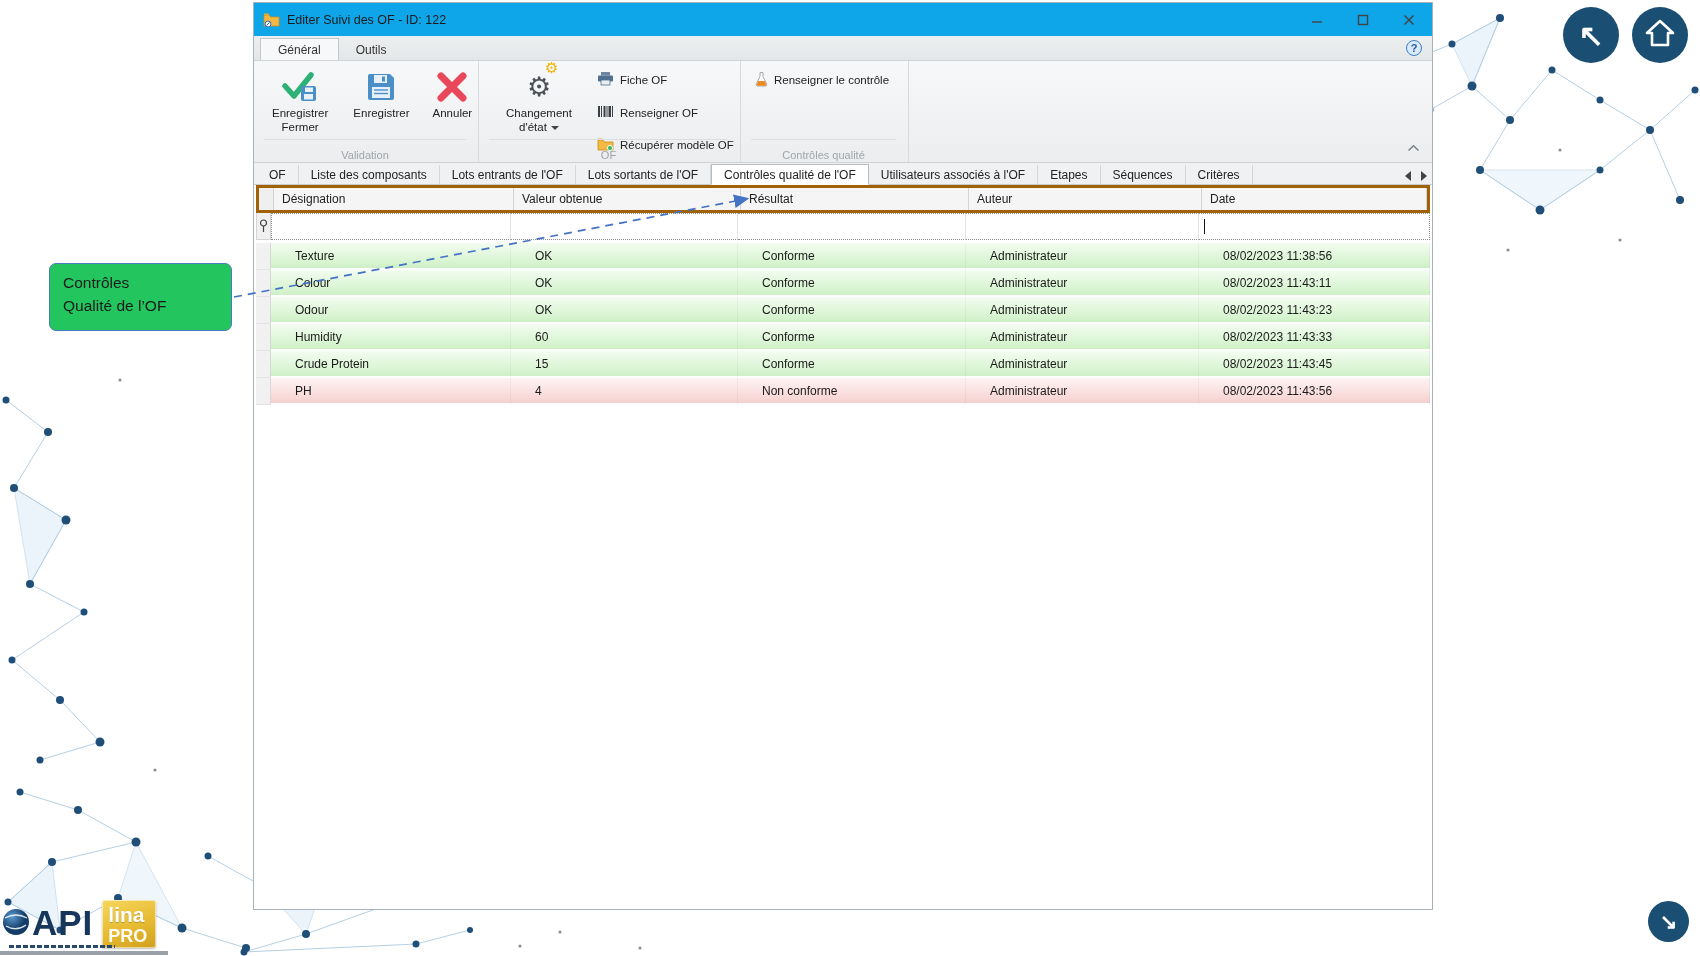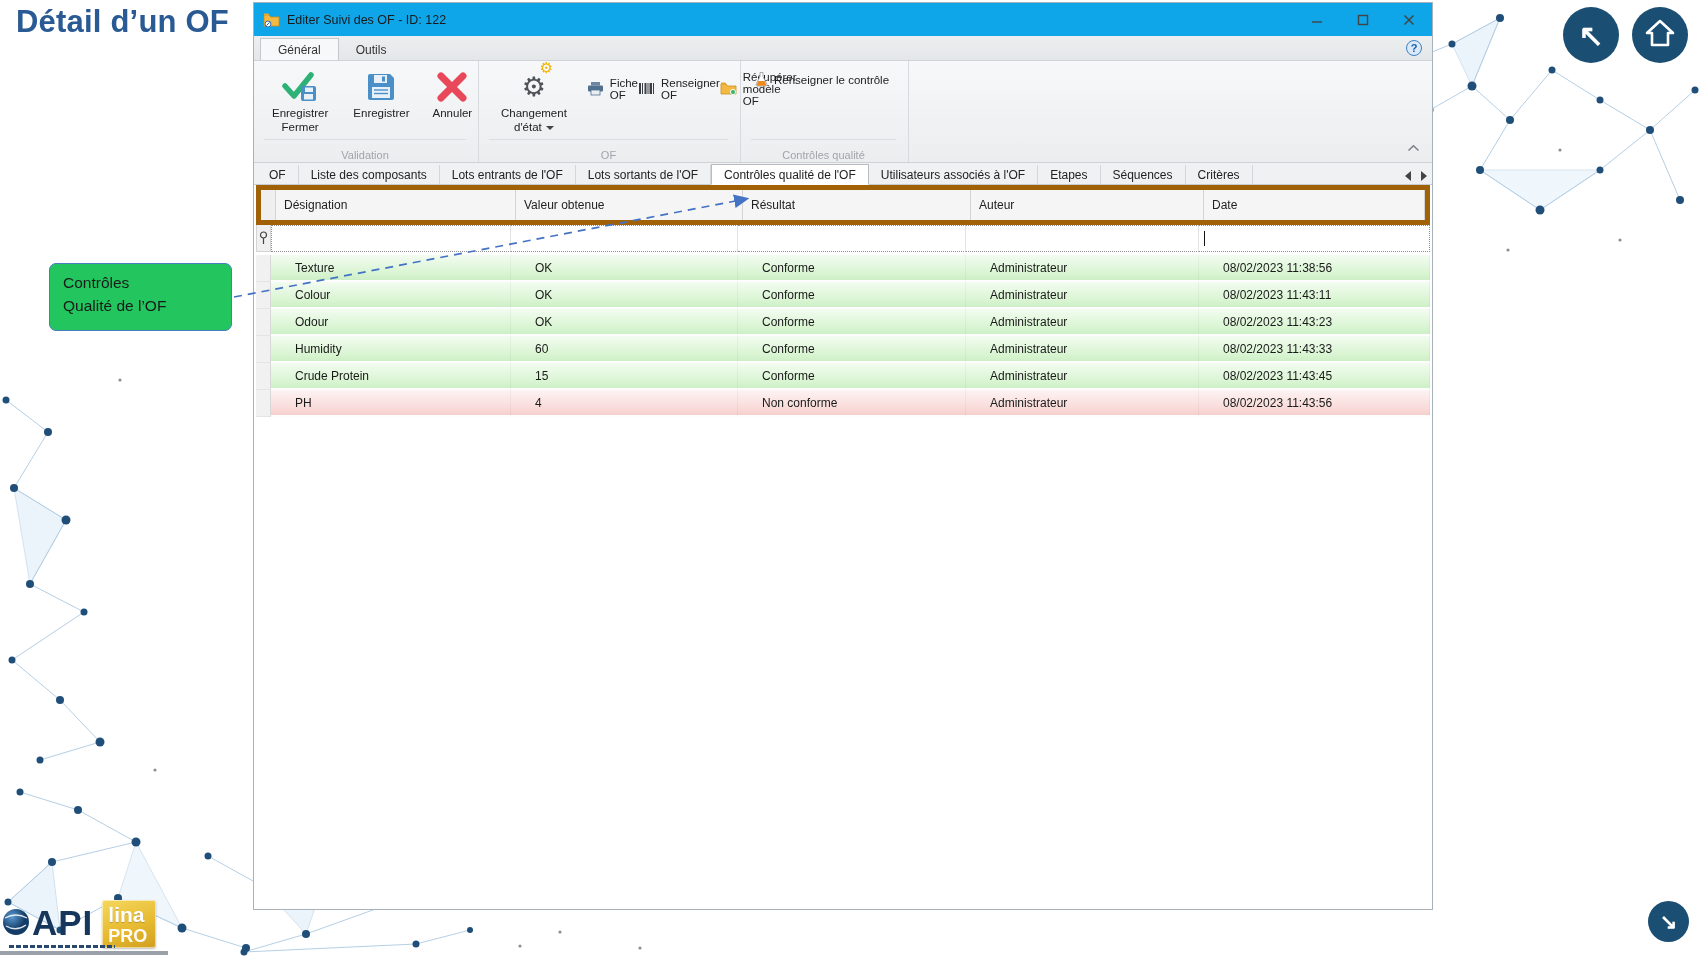--- a/index.html
+++ b/index.html
@@ -29,40 +29,40 @@
   
   .ribbon{height:101px;background:linear-gradient(#f7f8f9,#ebedef);border-bottom:1px solid #cfd2d5;
           display:flex;position:relative;}
   .rgroup{position:relative;display:flex;align-items:flex-start;padding-top:6px;box-sizing:border-box;}
   .rgroup{border-right:1px solid #d8dbde;}
   .rgroup .gfooter{position:absolute;left:10px;right:12px;bottom:1px;text-align:center;font-size:11px;
                    color:#a0a5aa;border-top:1px solid #dcdfe2;padding-top:9px;}
   .bigbtn{display:flex;flex-direction:column;align-items:center;font-size:11.5px;line-height:1.2;
           text-align:center;color:#222;}
   .bigbtn .bicon{height:40px;display:flex;align-items:center;justify-content:center;}
-  .smallcol{display:flex;flex-direction:row;gap:0;padding-top:4px;}
+  .smallcol{display:flex;flex-direction:column;gap:17px;padding-top:4px;}
   .smallbtn{display:flex;align-items:center;gap:6px;font-size:11.5px;color:#222;}
   .caret-down{display:inline-block;width:0;height:0;border-left:4px solid transparent;
               border-right:4px solid transparent;border-top:4px solid #444;margin-left:4px;vertical-align:middle;}
   .collapse-btn{position:absolute;right:12px;bottom:6px;}
   
   .gear-big{font-size:27px;color:#4d5258;line-height:1;}
   .gear-small{font-size:15px;color:#f0b400;position:absolute;right:-7px;top:-7px;line-height:1;}
   
   .doc-tabs{height:21px;background:#eff1f2;border-bottom:1px solid #c9ccd0;display:flex;
             align-items:flex-end;padding-left:3px;position:relative;font-size:12px;}
   .dtab{padding:3px 12px 2px;border-right:1px solid #d4d7da;color:#222;white-space:nowrap;}
   .dtab.active{background:#fff;border:1px solid #b9bcc0;border-bottom:1px solid #fff;margin-bottom:-1px;}
   .tab-scroll{position:absolute;right:5px;bottom:3px;display:flex;gap:10px;align-items:center;}
   .tri-l{width:0;height:0;border-top:5px solid transparent;border-bottom:5px solid transparent;border-right:6px solid #444;}
   .tri-r{width:0;height:0;border-top:5px solid transparent;border-bottom:5px solid transparent;border-left:6px solid #444;}
   
   .grid{margin:0 2px;font-size:12px;}
   .grow{display:grid;grid-template-columns:15px 240px 227px 228px 233px auto;}
-  .ghead{height:40px;background:#f5f5f5;border:5px solid #a16207;box-sizing:border-box;}
+  .ghead{height:28px;background:#f5f5f5;border:3px solid #a16207;box-sizing:border-box;}
   .ghead .gc{border-right:1px solid #d4d4d4;display:flex;align-items:center;padding-left:8px;color:#222;}
   .ghead .gc.ind{background:#efefef;padding-left:0;}
   .gfilter{height:27px;}
   .gfilter .gc{background:#fff;border-top:1px dotted #8f8f8f;border-bottom:1px dotted #8f8f8f;
                border-right:1px solid #e3e3e3;display:flex;align-items:center;padding-left:5px;box-sizing:border-box;}
   .gfilter .gc.ind{background:#f0f0f0;border:1px solid #d4d4d4;border-top:none;justify-content:center;padding-left:0;}
   .gfilter .gc.first{border-left:1px dotted #8f8f8f;}
   .gfilter .gc.last{border-right:1px dotted #8f8f8f;}
   .cursor{width:1px;height:15px;background:#111;}
   .gbody{margin-top:3px;}
@@ -178,21 +178,20 @@
         <circle cx="1620" cy="240" r="1.6"></circle>
     <circle cx="1508" cy="250" r="1.6"></circle>
         <circle cx="120" cy="380" r="1.6"></circle>
         <circle cx="520" cy="946" r="1.6"></circle>
     <circle cx="560" cy="932" r="1.6"></circle>
         <circle cx="640" cy="948" r="1.6"></circle>
         <circle cx="155" cy="770" r="1.6"></circle>
   </g>
 </svg>
 
-<div class="slide-title">Détail d’un OF</div>
 
 <div class="app-window">
 
   <div class="titlebar">
     <span class="t-icon">
       <svg width="17" height="15" viewBox="0 0 17 15">
         <path d="M1 3 h5 l1.5 2 H16 v9 H1 Z" fill="#f4b942" stroke="#c98f1d" stroke-width="0.8"></path>
         <path d="M1 3 v-1.6 h4.2 l1.2 1.6 Z" fill="#e8a92f"></path>
         <circle cx="5" cy="12" r="3" fill="#fff" stroke="#2e6db4" stroke-width="1"></circle>
         <line x1="3.4" y1="13.6" x2="6.6" y2="10.4" stroke="#2e6db4" stroke-width="1"></line>

